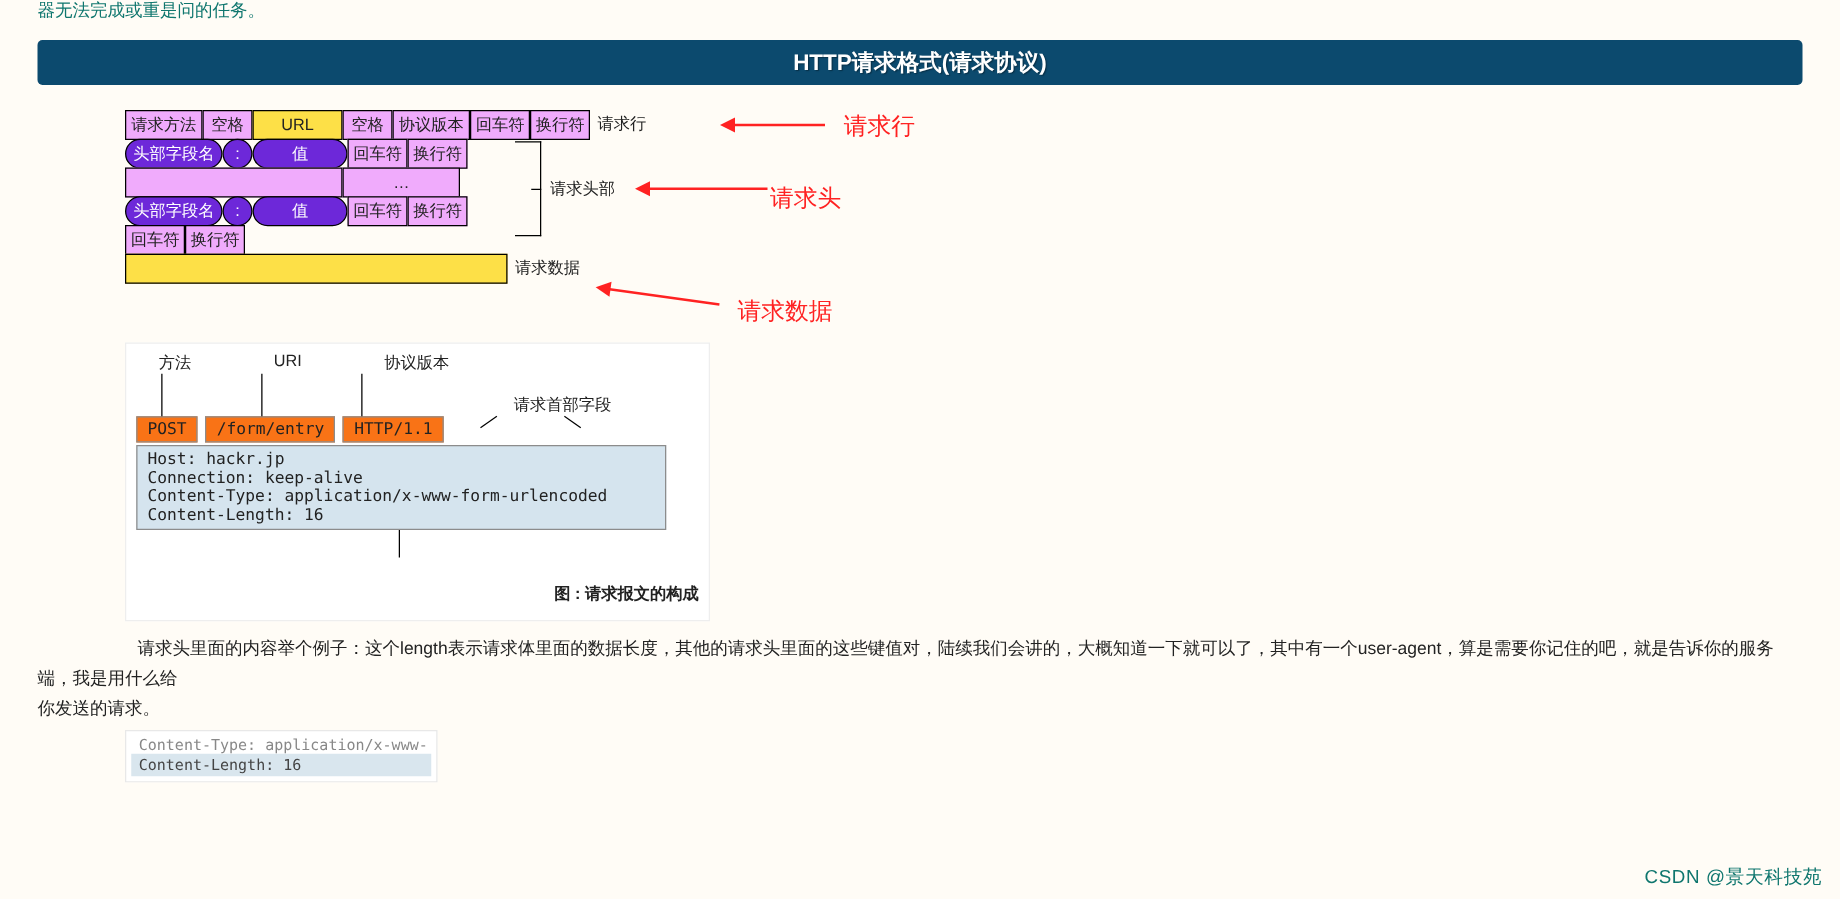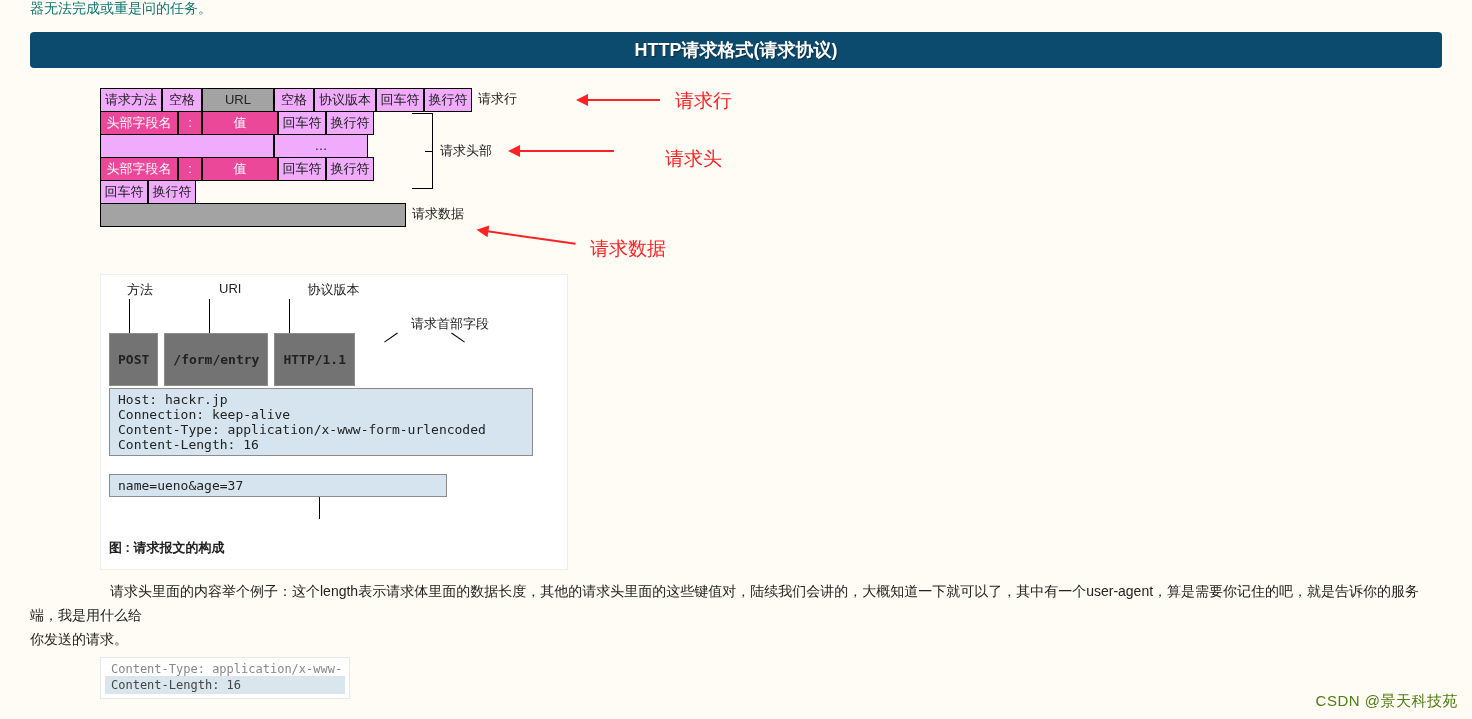--- a/index.html
+++ b/index.html
@@ -31,22 +31,22 @@
   }
   .row{display:flex}
   .cell{
     border:1px solid #000;
     font-size:13px;
     text-align:center;
     height:22px;
     line-height:22px;
     background:#f0abfc;
   }
-  .g{background:#ec4899;color:#fff;border-color:#000;}
-  .lg{background:#a3a3a3;}
+  .g{background:#6d28d9;color:#fff;border-color:#000;border-radius:12px;}
+  .lg{background:#fde047;}
   .after{
     border:none;background:transparent;height:22px;line-height:22px;
     padding-left:6px;font-size:13px;
   }
   .w-method{width:60px}
   .w-sp{width:38px}
   .w-url{width:70px}
   .w-proto{width:60px}
   .w-ret{width:46px}
   .w-nl{width:46px}
@@ -101,25 +101,24 @@
     display:flex; gap:66px; padding-left:18px; font-size:13px;
   }
   .d2-connectors{height:34px;position:relative}
   .vline1,.vline2,.vline3,.vline4{position:absolute;width:1px;background:#000}
   .vline1{left:20px;top:0;height:34px}
   .vline2{left:100px;top:0;height:34px}
   .vline3{left:180px;top:0;height:34px}
   .d2-row1{display:flex;gap:6px}
   .d2-box{
     border:1px solid #8c8c8c;
-    background:#737373;
-    font-family:Consolas,Menlo,monospace;
-    font-size:13px;
-    padding:18px 8px;
-    font-weight:bold;
+    background:#f97316;
+    font-family:Consolas,Menlo,monospace;
+    font-size:13px;
+    padding:2px 8px;
   }
   .d2-headers{
     margin-top:2px;
     border:1px solid #8c8c8c;
     background:#d5e4ee;
     font-family:Consolas,Menlo,monospace;
     font-size:13px;
     padding:3px 8px;
     white-space:pre;
     width:406px;
@@ -127,21 +126,21 @@
   .d2-body{
     margin-top:18px;
     border:1px solid #8c8c8c;
     background:#d5e4ee;
     font-family:Consolas,Menlo,monospace;
     font-size:13px;
     padding:3px 8px;
     width:320px;
   }
   .d2-bodylabel{font-size:13px;text-align:center;margin-top:4px;width:340px}
-  .d2-caption{font-size:13px;font-weight:700;text-align:left;margin-top:12px}
+  .d2-caption{font-size:13px;font-weight:700;text-align:right;margin-top:12px}
   .hdr-slant-label{position:absolute;font-size:13px;left:310px;top:40px}
   .hdr-line{position:absolute;left:296px;top:58px;width:1px;height:16px;background:#000;transform:rotate(55deg);transform-origin:top}
   .hdr-line2{position:absolute;left:350px;top:58px;width:1px;height:16px;background:#000;transform:rotate(-55deg);transform-origin:top}
 
   .indented-text{ margin:16px 30px 0 100px; font-size:14px; line-height:1.7;}
   .indented-text2{ margin:10px 30px 0 30px; font-size:14px; line-height:1.7; text-indent:80px;}
   .para-cont{ margin:0 30px 0 30px; font-size:14px; line-height:1.7;}
 
   
   .diagram3{
@@ -159,21 +158,21 @@
     padding:2px 6px;
     white-space:pre;
     color:#444;
   }
   .d3-cut{color:#888;font-family:Consolas,Menlo,monospace;font-size:12px;padding:0 6px;white-space:pre;}
 
   .watermark{
     position:fixed;
     right:14px;
     bottom:8px;
-    color:#4d7c0f;
+    color:#0f766e;
     font-size:15px;
     letter-spacing:.5px;
     font-weight:500;
     text-align:center;
   }
 </style>
 </head>
 <body>
 
 <div class="page">
@@ -225,21 +224,21 @@
       <div class="after">请求数据</div>
     </div>
 
     <div class="bracket"></div>
     <div class="bracket-label">请求头部</div>
 
     <div class="arrow" style="top:11px;left:480px;width:80px"></div>
     <div class="red-label" style="top:0px;left:575px">请求行</div>
 
     <div class="arrow" style="top:62px;left:412px;width:102px"></div>
-    <div class="red-label" style="top:58px;left:565px">请求头</div>
+    <div class="red-label" style="top:58px;left:516px">请求头</div>
 
     <div class="arrow" style="top:148px;left:380px;width:96px;transform:rotate(8deg)"></div>
     <div class="red-label" style="top:148px;left:490px">请求数据</div>
   </div>
 
 
   <div class="diagram2">
     <div class="d2-toplabels">
       <span>方法</span>
       <span>URI</span>
@@ -257,21 +256,20 @@
     <div class="d2-row1">
       <div class="d2-box">POST</div>
       <div class="d2-box">/form/entry</div>
       <div class="d2-box">HTTP/1.1</div>
     </div>
     <div class="d2-headers">Host: hackr.jp
 Connection: keep-alive
 Content-Type: application/x-www-form-urlencoded
 Content-Length: 16</div>
 
-    <div class="d2-body">name=ueno&amp;age=37</div>
     <div style="position:relative;height:30px">
       <div style="position:absolute;left:210px;top:0;width:1px;height:22px;background:#000"></div>
     </div>
     <div class="d2-caption">图 : 请求报文的构成</div>
   </div>
 
   <div class="indented-text2">请求头里面的内容举个例子：这个length表示请求体里面的数据长度，其他的请求头里面的这些键值对，陆续我们会讲的，大概知道一下就可以了，其中有一个user-agent，算是需要你记住的吧，就是告诉你的服务端，我是用什么给</div>
   <div class="para-cont">你发送的请求。</div>
 
   <div class="diagram3">

